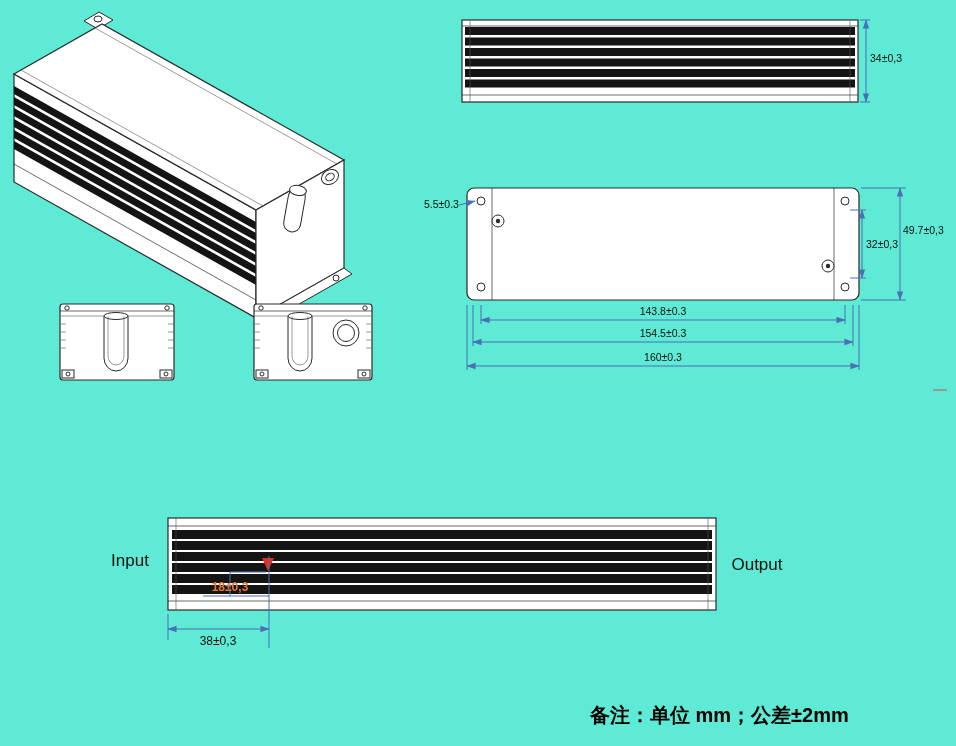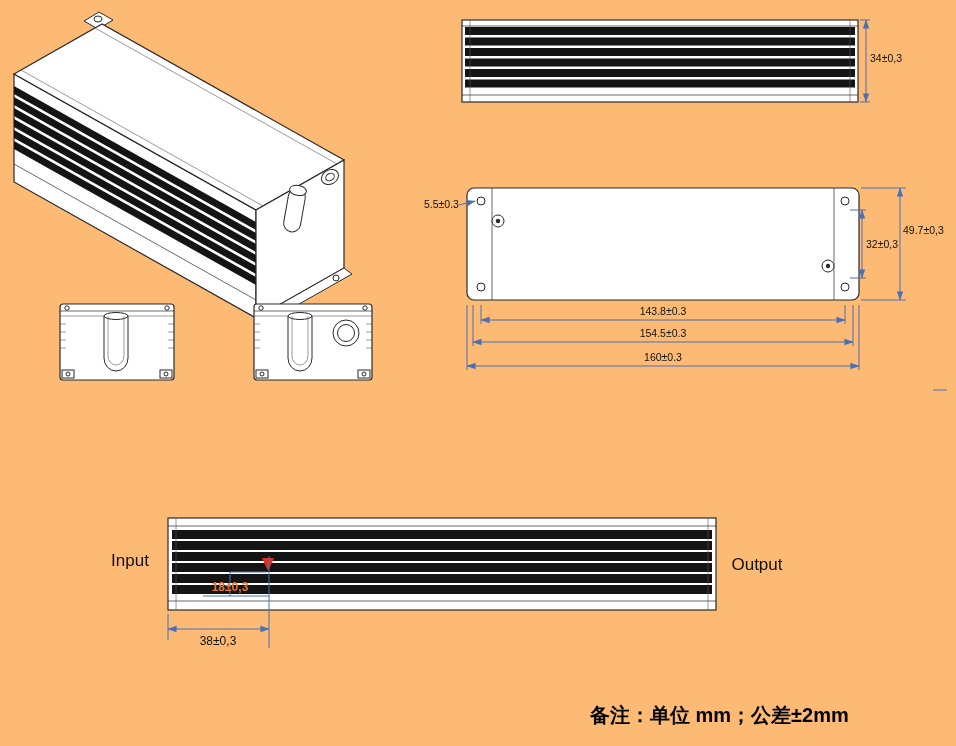--- a/index.html
+++ b/index.html
@@ -1,16 +1,16 @@
 <!DOCTYPE html>
 <html><head>
 <meta charset="utf-8">
 <style>
   html,body { margin:0; padding:0; background:#fff; }
-  .canvas { position:relative; width:956px; height:746px; background:#fdba74; overflow:hidden;text-decoration:underline; }
+  .canvas { position:relative; width:956px; height:746px; background:#5eead4; overflow:hidden;text-decoration:underline; }
   svg text { font-family:"Liberation Sans", sans-serif; }
   .outline  { fill:#ffffff; stroke:#2a2a2a; stroke-width:1.2; }
   .outline2 { fill:#ffffff; stroke:#2a2a2a; stroke-width:1; }
   .thin     { stroke:#2a2a2a; stroke-width:0.7; fill:none; }
   .faint    { stroke:#555; stroke-width:0.6; fill:none; }
   .fin      { fill:#141414; stroke:none; }
   .dim      { stroke:#4a6fb5; stroke-width:1; fill:none; }
   .dimtext  { fill:#111; font-size:10.5px; }
   .dimtext-b{ fill:#111; font-size:12px; }
   .dimtext-orange { font-size:12px; font-weight:bold; }

